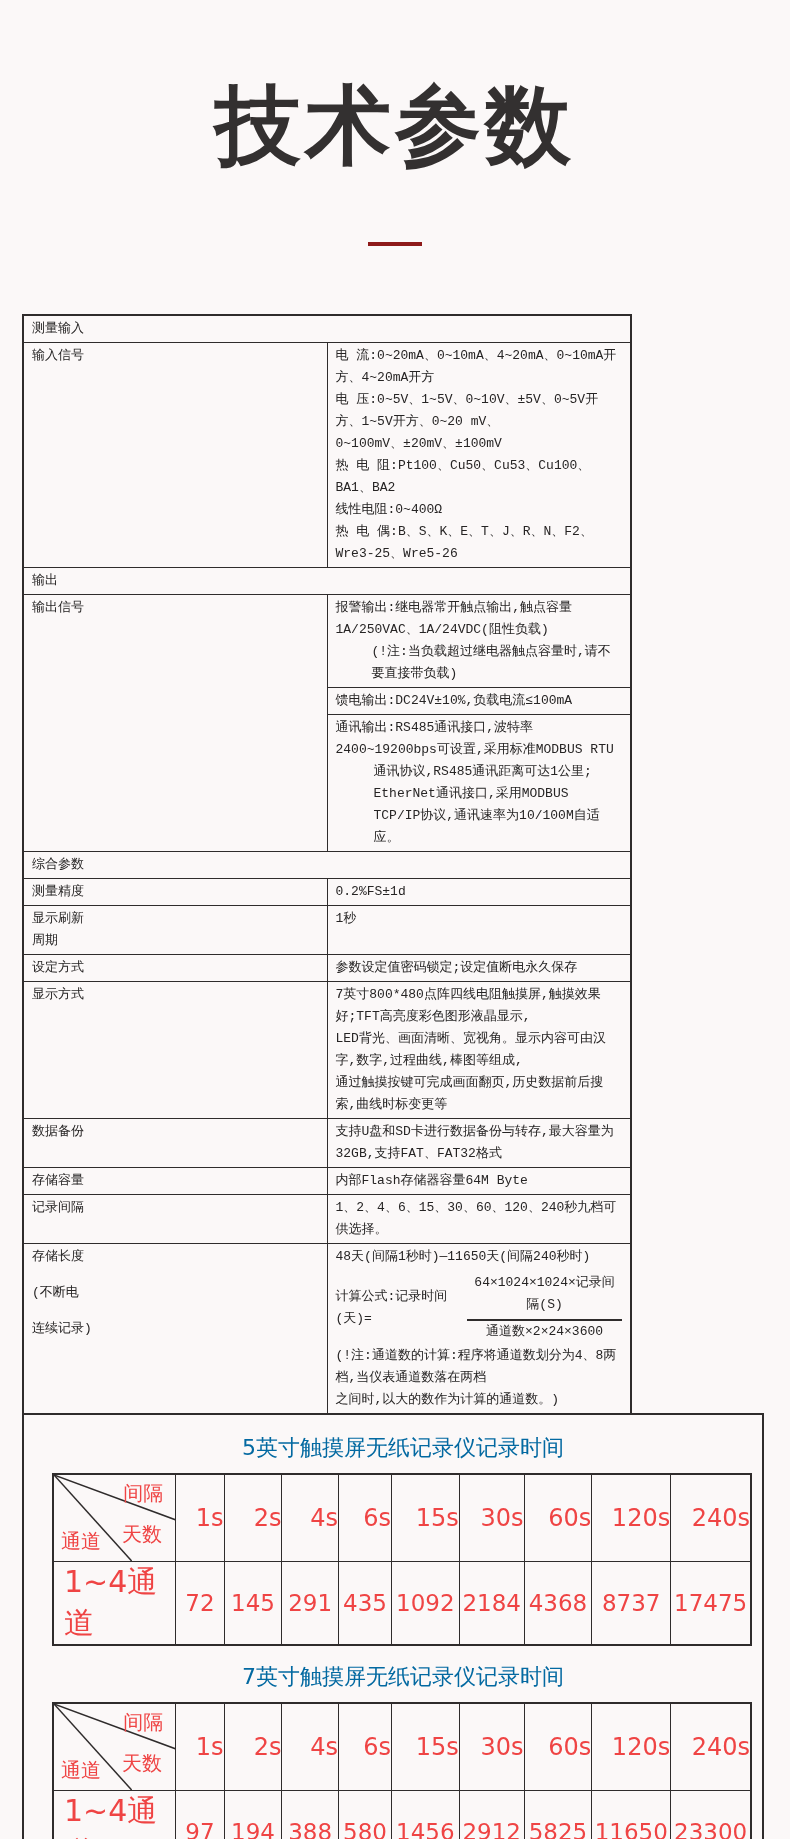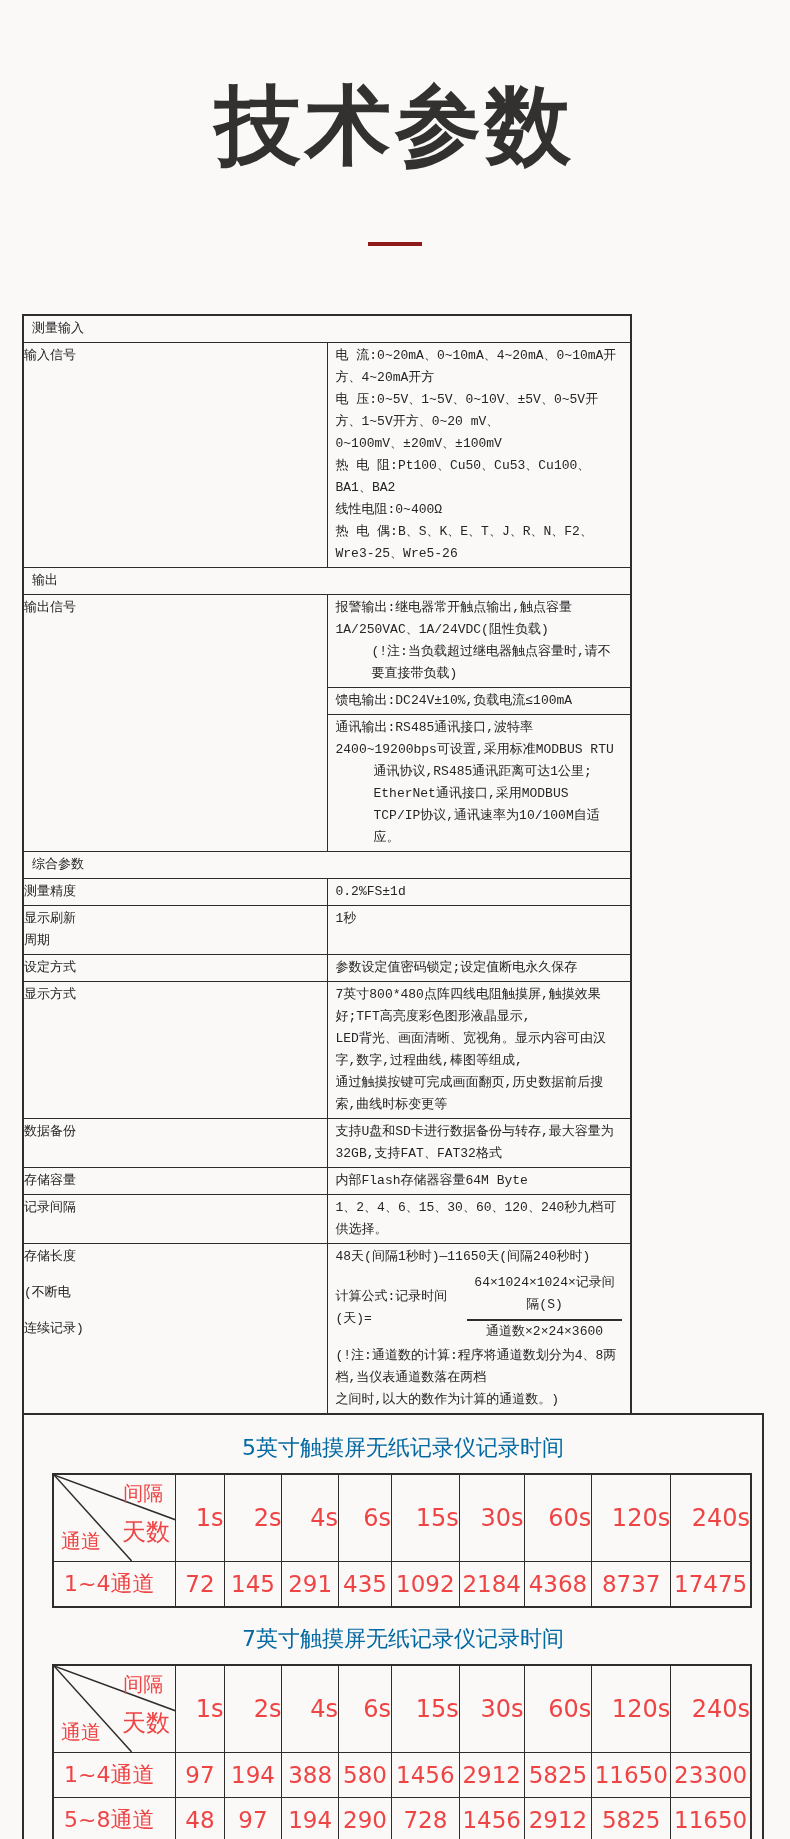--- a/index.html
+++ b/index.html
@@ -22,21 +22,21 @@
   .spec-table{
     width:610px;margin:68px 22px 0 22px;
     border-collapse:collapse;table-layout:fixed;
     font-size:13px;line-height:22px;font-family:Liberation Mono, monospace;
   }
   .spec-table td{
     border:1px solid #2f2c2c;
     padding:2px 8px;vertical-align:top;
   }
   .spec-table{border:2px solid #2f2c2c;}
-  .spec-table td.lbl{width:90px;padding-left:0;padding-right:4px;}
+  .spec-table td.lbl{width:90px;padding-left:8px;padding-right:4px;}
   .spec-table td.sec{padding-left:8px;}
   .ind36{padding-left:36px;}
   .ind38{padding-left:38px;}
   .lblgap{margin-top:14px;}
   .formula-line{display:flex;align-items:center;margin:4px 0 2px 0;}
   .fraction{display:inline-block;text-align:center;margin-left:10px;}
   .fraction .num{display:block;border-bottom:2px solid #2f2c2c;padding:0 6px 3px 6px;}
   .fraction .den{display:block;padding-top:0;}
   
   .record-box{
@@ -47,25 +47,25 @@
   }
   .rt-title{font-size:22px;margin:16px 0 10px 2px;color:#0369a1;text-align:center;}
   .record-table{
     width:100%;border-collapse:collapse;table-layout:fixed;
     border:2px solid #2f2c2c;
     font-size:23px;text-align:center;color:#ef4444;
   }
   .record-table td{border:1px solid #2f2c2c;padding:0;}
   .record-table td.hdr{height:86px;font-size:24px;text-align:right;}
   .record-table td.val{height:44px;}
-  .record-table td.rowlbl{text-align:left;padding-left:10px;font-size:22px;}
+  .record-table td.rowlbl{text-align:left;padding-left:10px;font-size:30px;}
   .diag-cell{position:relative;height:86px;}
   .diag-cell svg{position:absolute;left:0;top:0;width:100%;height:100%;}
   .diag-cell .t{position:absolute;top:5px;right:12px;font-size:20px;}
-  .diag-cell .m{position:absolute;bottom:13px;left:56%;font-size:24px;}
+  .diag-cell .m{position:absolute;bottom:13px;left:56%;font-size:20px;}
   .diag-cell .b{position:absolute;bottom:6px;left:7px;font-size:20px;}
 </style>
 </head>
 <body>
 
 <div class="page-title">技术参数</div>
 <div class="red-divider"></div>
 
 <table class="spec-table">
   <tbody>

